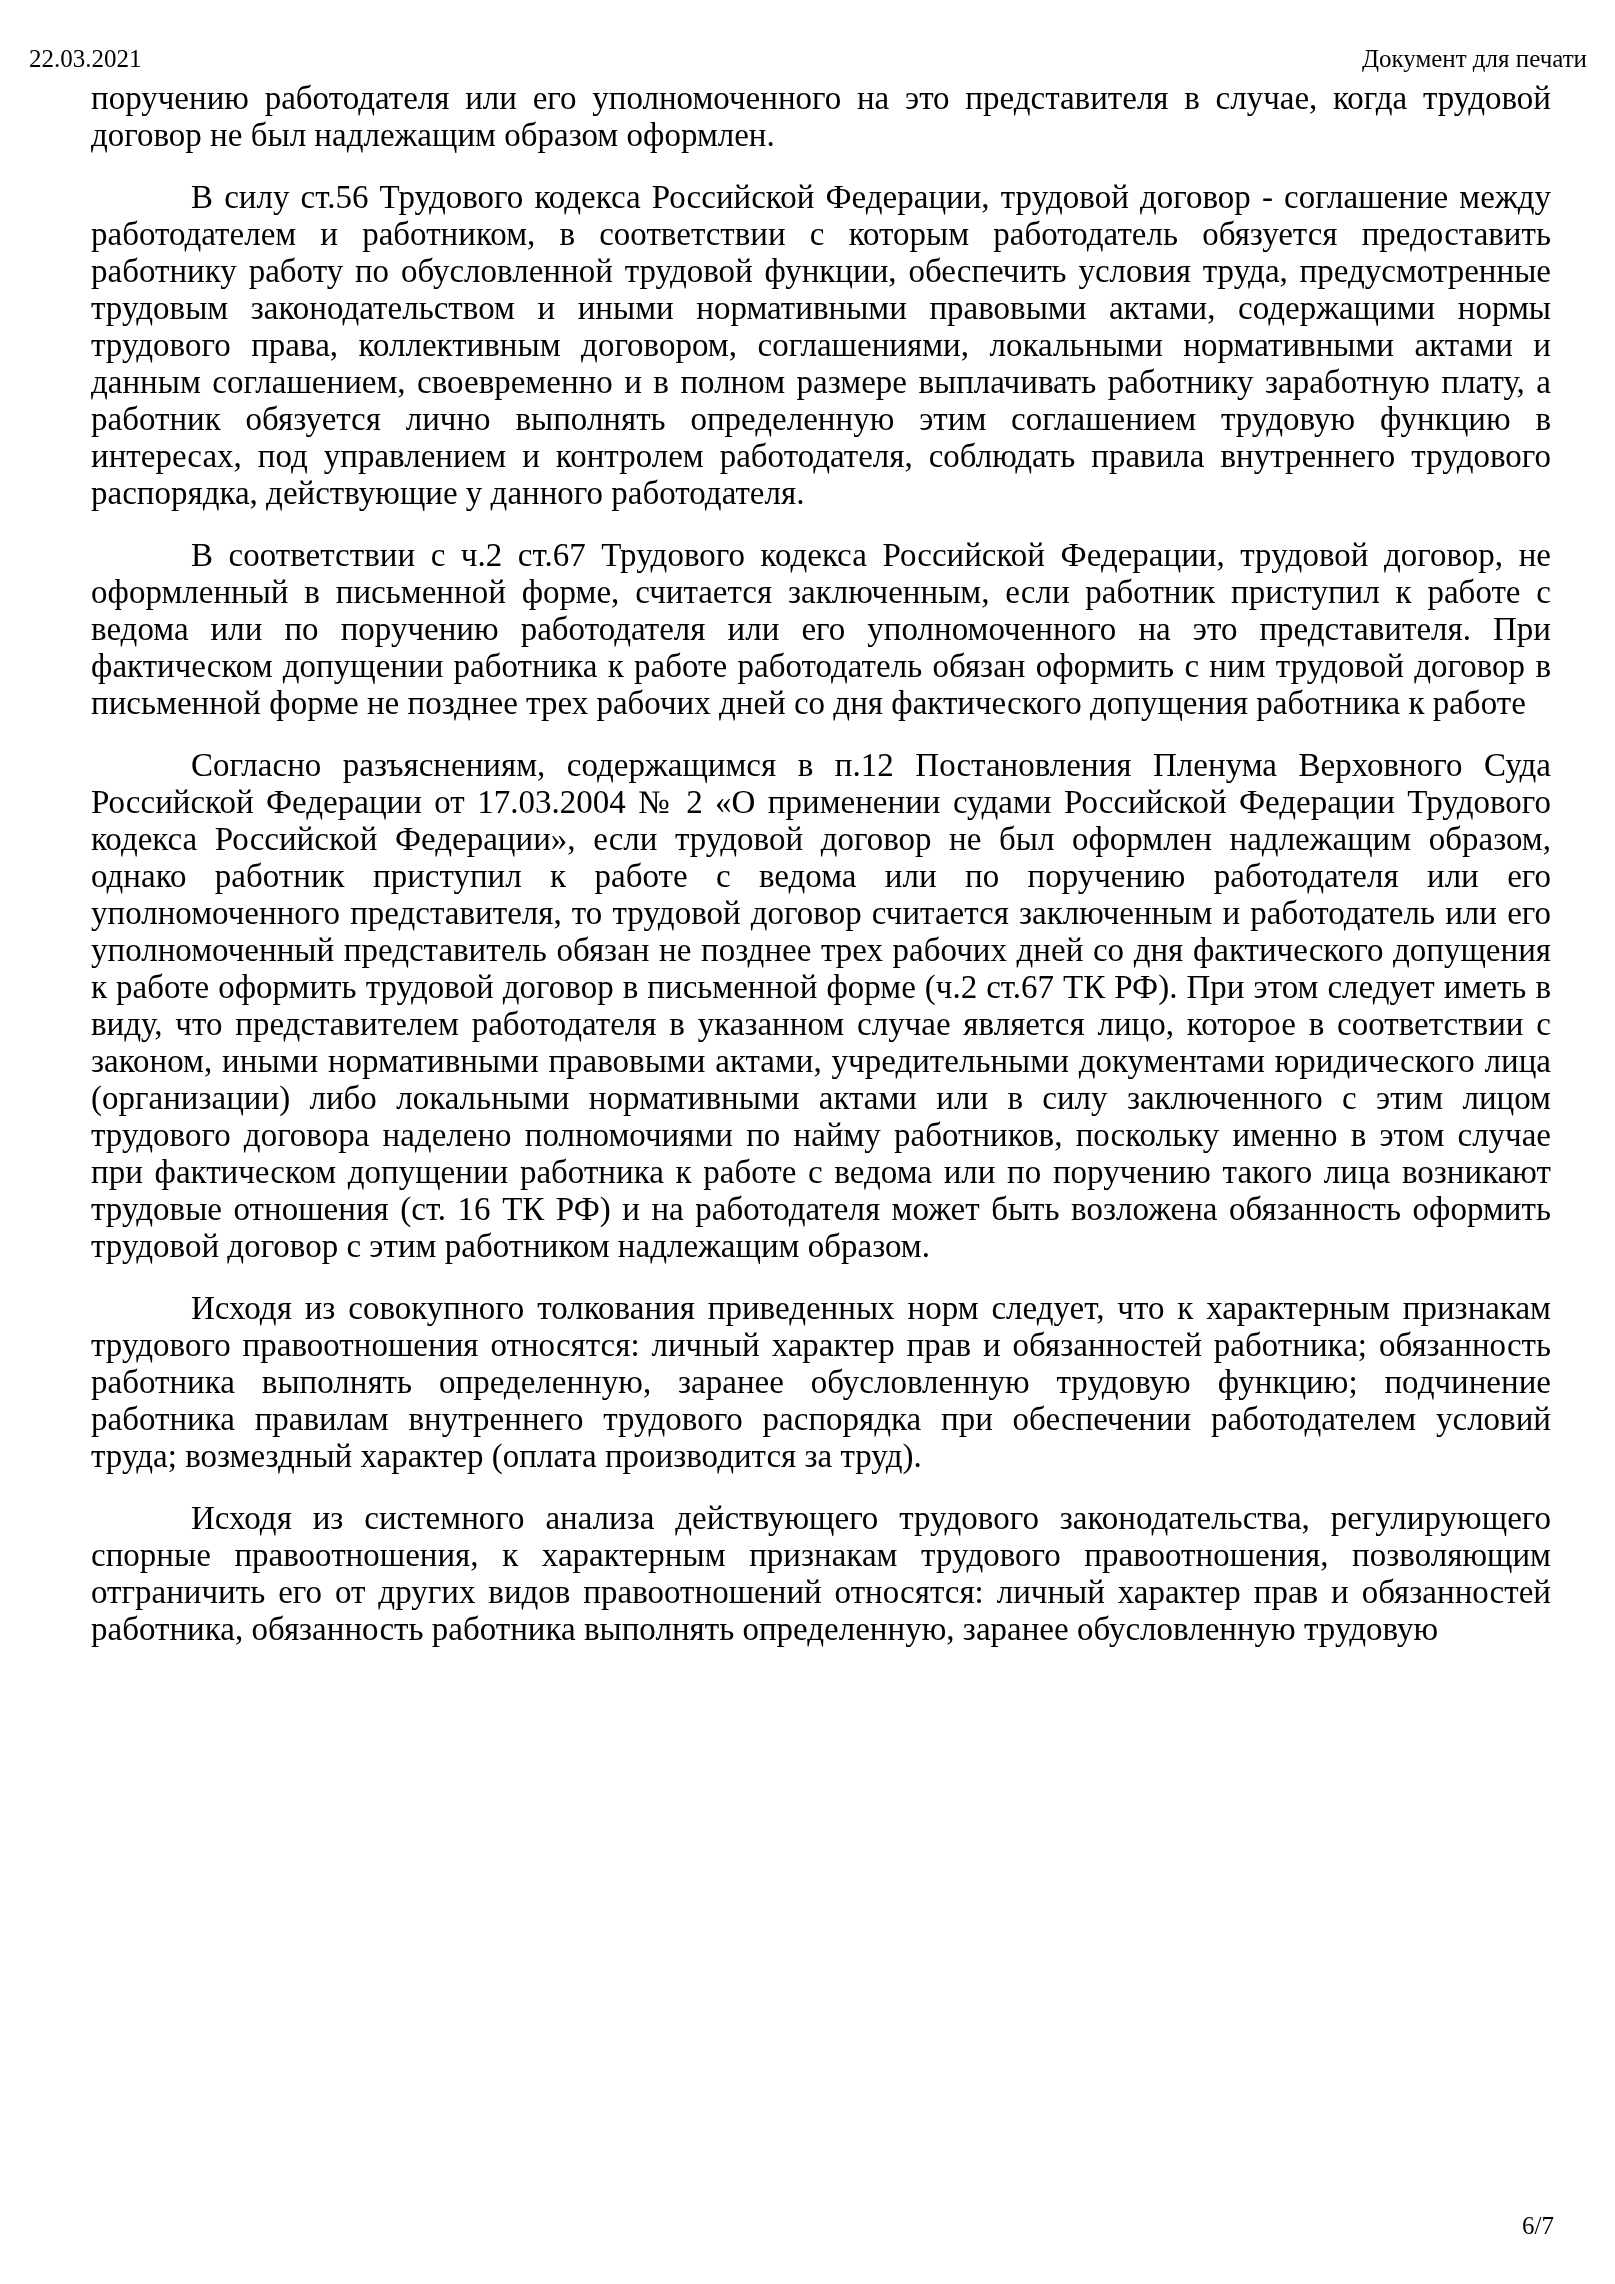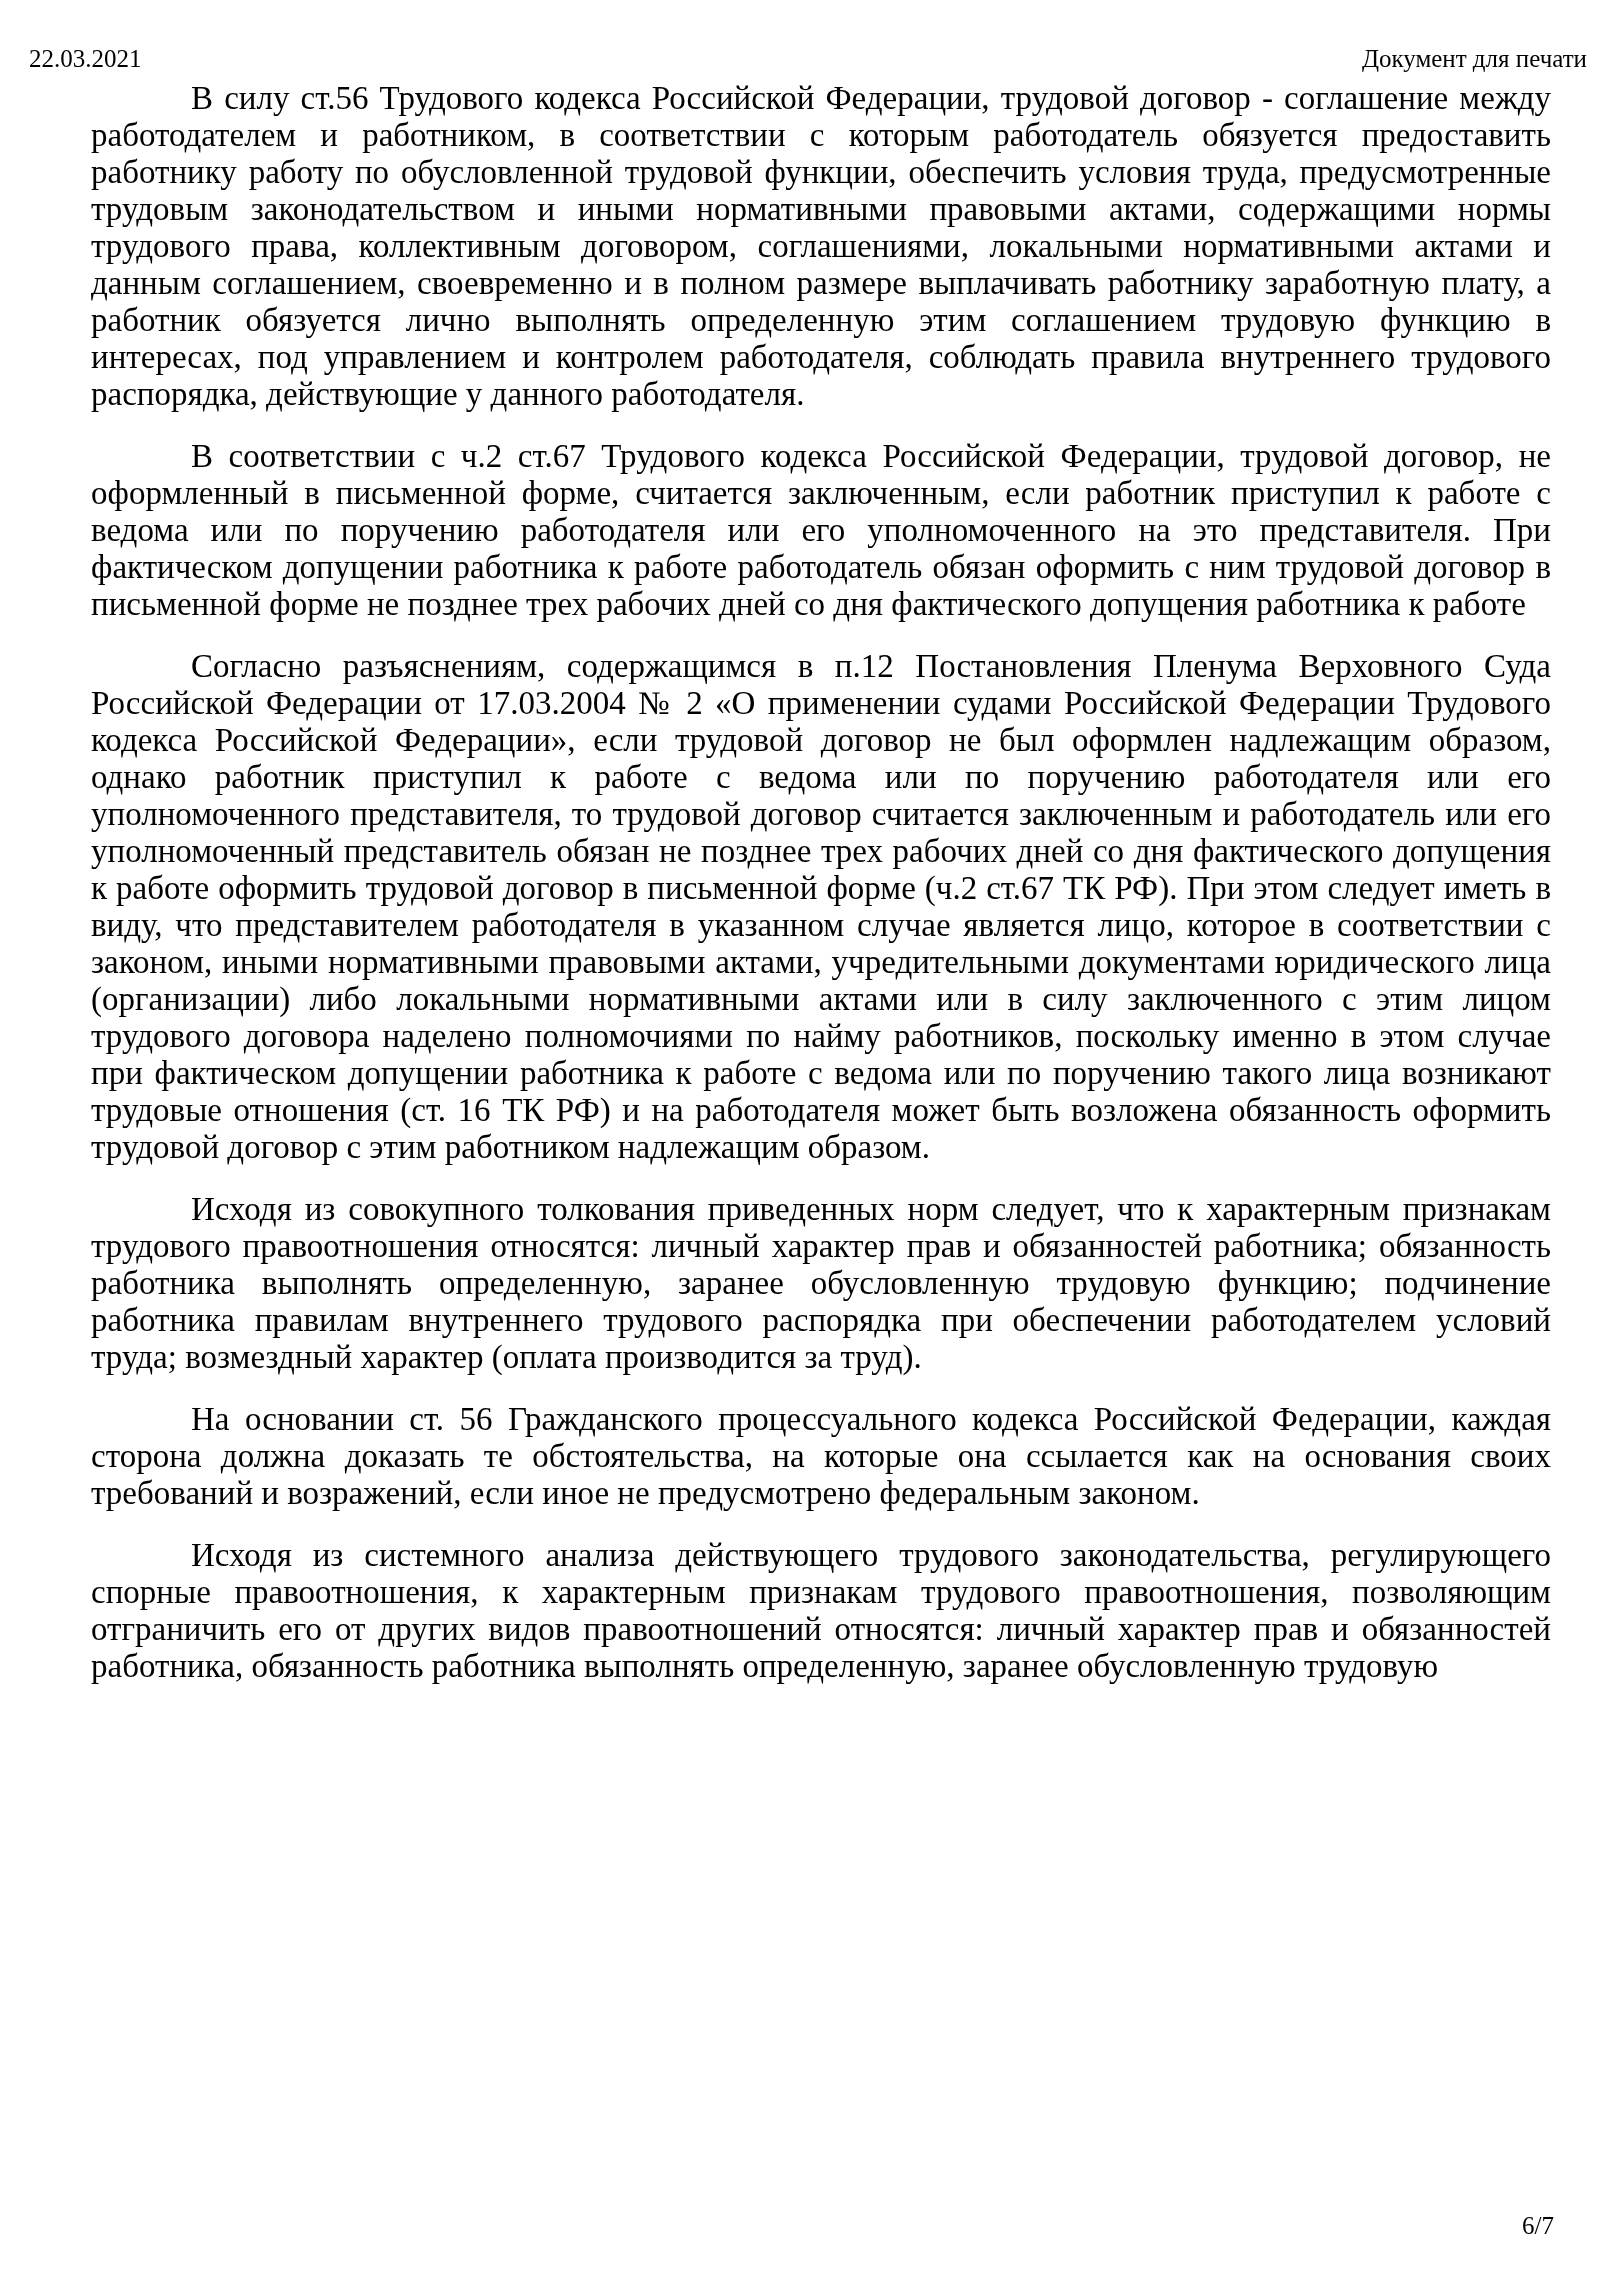--- a/index.html
+++ b/index.html
@@ -65,25 +65,25 @@
 </head>
 <body>
 
 <div class="page">
   <div class="page-header">
     <span class="header-date">22.03.2021</span>
     <span class="header-title">Документ для печати</span>
   </div>
 
   <div class="page-body" id="paragraphs">
+      <p class="para no-indent">поручению работодателя или его уполномоченного на это представителя в случае, когда трудовой договор не был надлежащим образом оформлен.</p>
       <p class="para">В силу ст.56 Трудового кодекса Российской Федерации, трудовой договор - соглашение между работодателем и работником, в соответствии с которым работодатель обязуется предоставить работнику работу по обусловленной трудовой функции, обеспечить условия труда, предусмотренные трудовым законодательством и иными нормативными правовыми актами, содержащими нормы трудового права, коллективным договором, соглашениями, локальными нормативными актами и данным соглашением, своевременно и в полном размере выплачивать работнику заработную плату, а работник обязуется лично выполнять определенную этим соглашением трудовую функцию в интересах, под управлением и контролем работодателя, соблюдать правила внутреннего трудового распорядка, действующие у данного работодателя.</p>
       <p class="para">В соответствии с ч.2 ст.67 Трудового кодекса Российской Федерации, трудовой договор, не оформленный в письменной форме, считается заключенным, если работник приступил к работе с ведома или по поручению работодателя или его уполномоченного на это представителя. При фактическом допущении работника к работе работодатель обязан оформить с ним трудовой договор в письменной форме не позднее трех рабочих дней со дня фактического допущения работника к работе</p>
       <p class="para">Согласно разъяснениям, содержащимся в п.12 Постановления Пленума Верховного Суда Российской Федерации от 17.03.2004 № 2 «О применении судами Российской Федерации Трудового кодекса Российской Федерации», если трудовой договор не был оформлен надлежащим образом, однако работник приступил к работе с ведома или по поручению работодателя или его уполномоченного представителя, то трудовой договор считается заключенным и работодатель или его уполномоченный представитель обязан не позднее трех рабочих дней со дня фактического допущения к работе оформить трудовой договор в письменной форме (ч.2 ст.67 ТК РФ). При этом следует иметь в виду, что представителем работодателя в указанном случае является лицо, которое в соответствии с законом, иными нормативными правовыми актами, учредительными документами юридического лица (организации) либо локальными нормативными актами или в силу заключенного с этим лицом трудового договора наделено полномочиями по найму работников, поскольку именно в этом случае при фактическом допущении работника к работе с ведома или по поручению такого лица возникают трудовые отношения (ст. 16 ТК РФ) и на работодателя может быть возложена обязанность оформить трудовой договор с этим работником надлежащим образом.</p>
       <p class="para">Исходя из совокупного толкования приведенных норм следует, что к характерным признакам трудового правоотношения относятся: личный характер прав и обязанностей работника; обязанность работника выполнять определенную, заранее обусловленную трудовую функцию; подчинение работника правилам внутреннего трудового распорядка при обеспечении работодателем условий труда; возмездный характер (оплата производится за труд).</p>
-      <p class="para">На основании ст. 56 Гражданского процессуального кодекса Российской Федерации, каждая сторона должна доказать те обстоятельства, на которые она ссылается как на основания своих требований и возражений, если иное не предусмотрено федеральным законом.</p>
       <p class="para">Исходя из системного анализа действующего трудового законодательства, регулирующего спорные правоотношения, к характерным признакам трудового правоотношения, позволяющим отграничить его от других видов правоотношений относятся: личный характер прав и обязанностей работника, обязанность работника выполнять определенную, заранее обусловленную трудовую</p>
     </div>
 
   <div class="page-footer">
     <span>6/7</span>
   </div>
 </div>
 
 
 </body></html>

